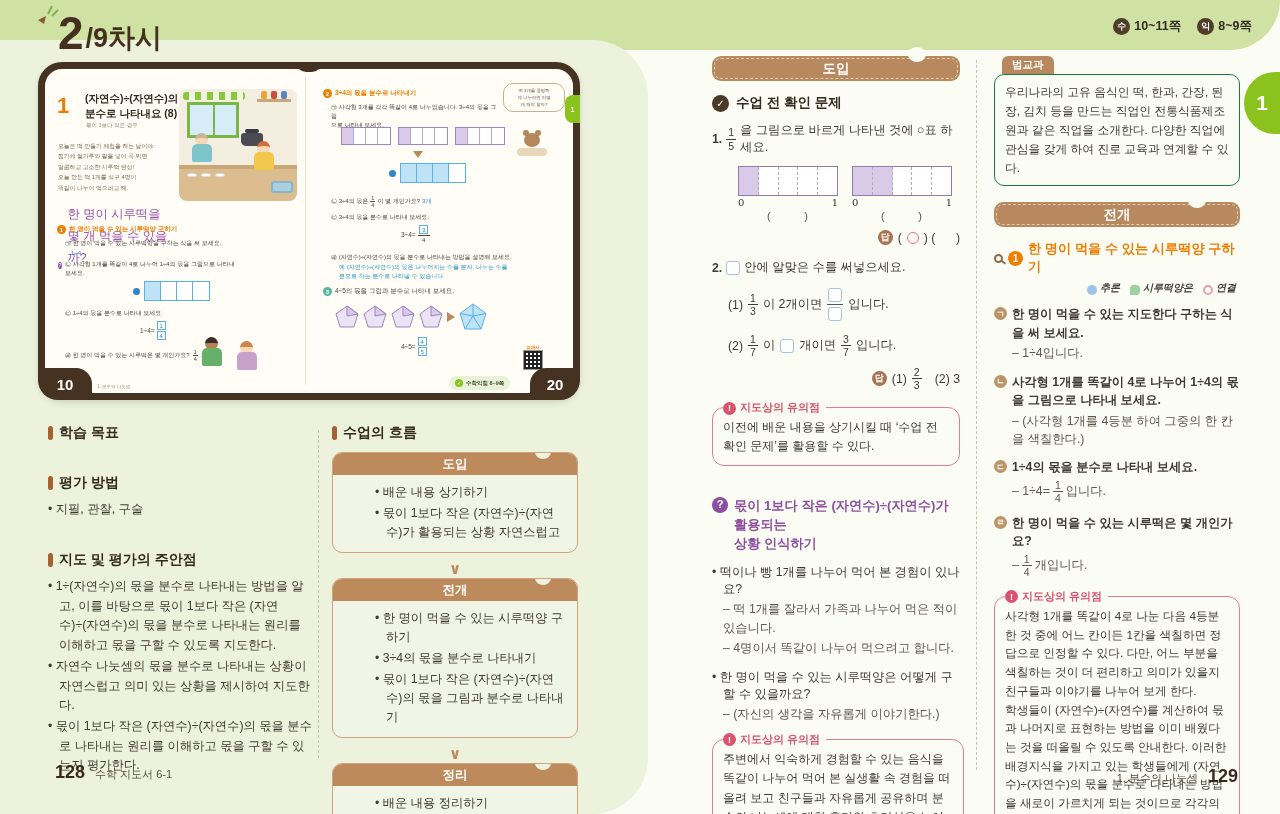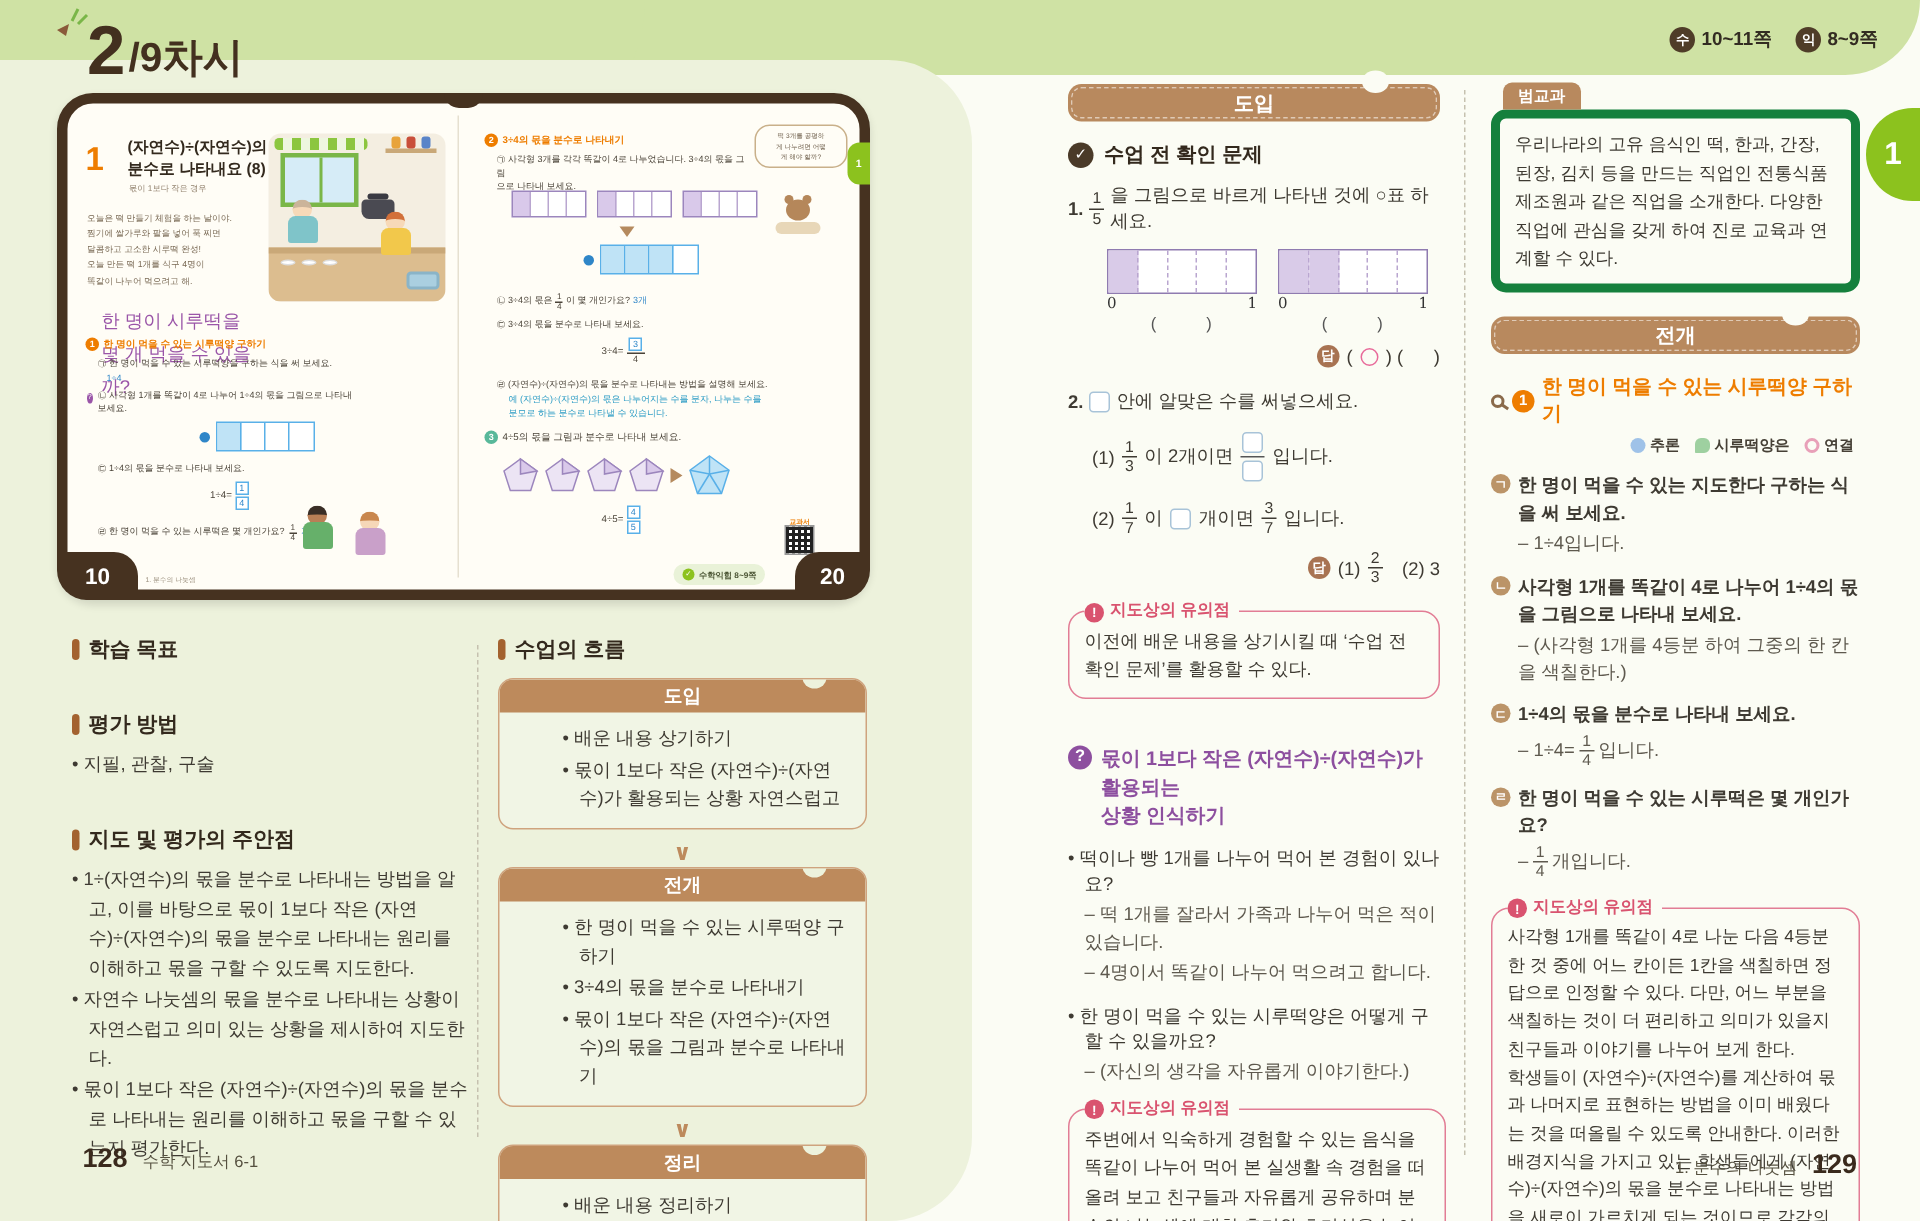--- a/index.html
+++ b/index.html
@@ -130,28 +130,28 @@
   .subq{display:flex;align-items:center;gap:5px;margin:12px 0 0 16px;font-size:12.3px;}
   .note{position:relative;border:1.3px solid #e27d95;border-radius:12px;padding:10px 10px 8px;margin-top:16px;font-size:12px;line-height:1.6;color:var(--body);}
   .note .tl{position:absolute;top:-9px;left:10px;display:flex;align-items:center;gap:4px;background:#fbfcf4;padding:0 6px 0 0;font-size:11px;font-weight:bold;color:var(--pink);}
   .note .tl .ic{width:13px;height:13px;border-radius:50%;background:var(--pink);color:#fff;font-size:9px;display:flex;align-items:center;justify-content:center;}
   .purple-head{display:flex;gap:6px;font-size:13.2px;font-weight:bold;color:var(--purple);line-height:1.45;}
   .purple-head .ic{flex:none;width:16px;height:16px;border-radius:50%;background:var(--purple);color:#fff;font-size:11px;display:flex;align-items:center;justify-content:center;margin-top:1px;}
   .qa .q{padding-left:11px;text-indent:-11px;font-size:12.3px;color:var(--body);margin-top:11px;}
   .qa .a{margin-left:11px;font-size:12.3px;color:var(--gray);margin-top:2px;line-height:1.5;}
   .col-dev{left:994px;top:54px;width:246px;}
   .crosstab{display:inline-block;background:var(--bar);color:#fff;font-size:10.5px;font-weight:bold;border-radius:6px 6px 0 0;padding:2px 10px;margin-left:8px;}
-  .crossbox{border:6px solid #15803d;border-radius:10px;padding:8px 10px;font-size:11.8px;line-height:1.6;color:var(--body);}
+  .crossbox{border:1px solid #15803d;border-radius:10px;padding:8px 10px;font-size:11.8px;line-height:1.6;color:var(--body);}
   .act-head{display:flex;align-items:center;gap:5px;margin-top:13px;}
   .act-head .mag{width:9px;height:9px;border:2px solid #8a6a4a;border-radius:50%;position:relative;flex:none;}
   .act-head .mag:after{content:"";position:absolute;width:6px;height:2px;background:#8a6a4a;right:-5px;bottom:-2px;transform:rotate(35deg);}
   .act-head .num{width:15px;height:15px;border-radius:50%;background:var(--orange);color:#fff;font-size:10px;font-weight:bold;display:flex;align-items:center;justify-content:center;flex:none;}
   .act-head .t{font-size:13.2px;font-weight:bold;color:var(--orange);}
   .tags{display:flex;gap:10px;justify-content:flex-end;margin:5px 4px 0 0;}
-  .tag{display:flex;align-items:center;gap:3px;font-size:10px;font-weight:bold;color:#464036;}
+  .tag{display:flex;align-items:flex-end;gap:3px;font-size:10px;font-weight:bold;color:#464036;font-style:italic;}
   .tag .ic{width:10px;height:10px;border-radius:50%;}
   .dev-item{margin-top:10px;}
   .dev-item .q{display:flex;gap:5px;font-size:12.3px;font-weight:bold;color:var(--body);line-height:1.5;}
   .dev-item .q .mk{flex:none;width:13px;height:13px;border-radius:50%;background:#bb9468;color:#fff;font-size:8.5px;font-weight:bold;display:flex;align-items:center;justify-content:center;margin-top:2px;}
   .dev-item .a{margin-left:18px;font-size:12.3px;color:var(--gray);margin-top:2px;line-height:1.5;display:flex;align-items:center;gap:3px;flex-wrap:wrap;}
   .foot-left{left:55px;top:762px;display:flex;align-items:baseline;gap:10px;}
   .foot-left .pn{font-size:18px;font-weight:bold;color:#3a2a1d;}
   .foot-right{right:42px;top:766px;display:flex;align-items:baseline;gap:10px;}
   .foot-right .pn{font-size:18px;font-weight:bold;color:#3a2a1d;}
   .foot-lbl{font-size:11px;color:#55503f;}

